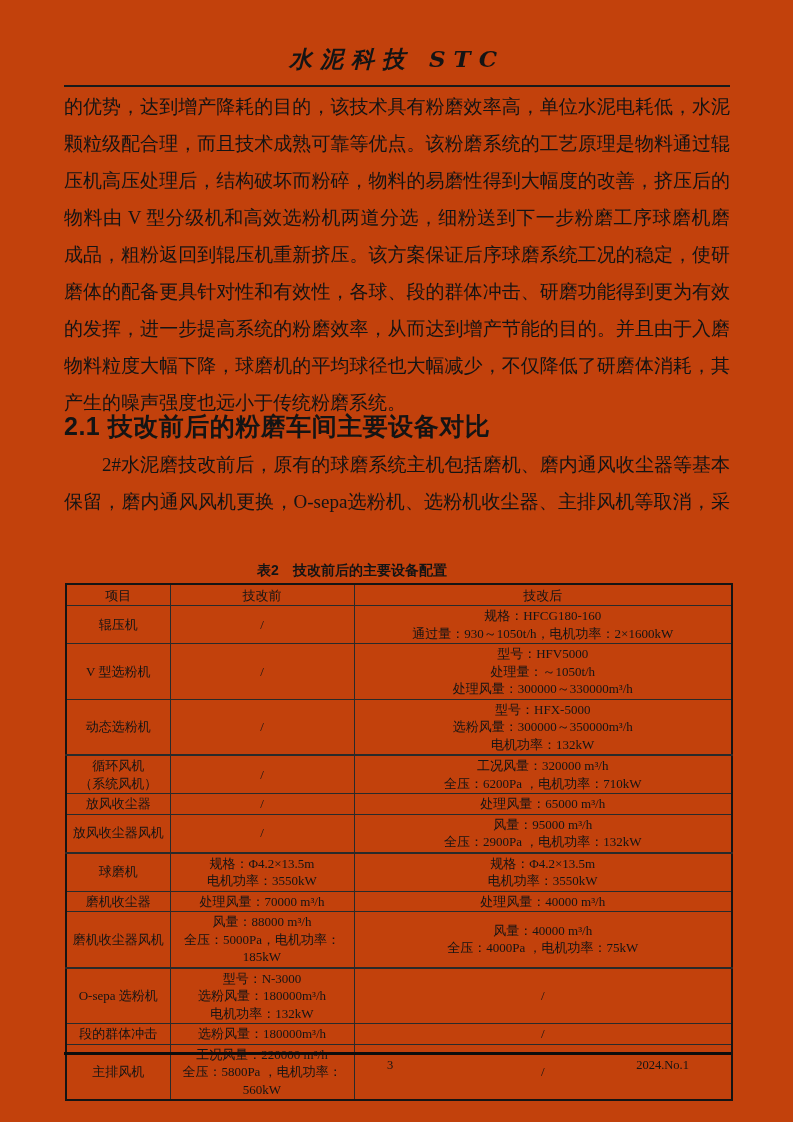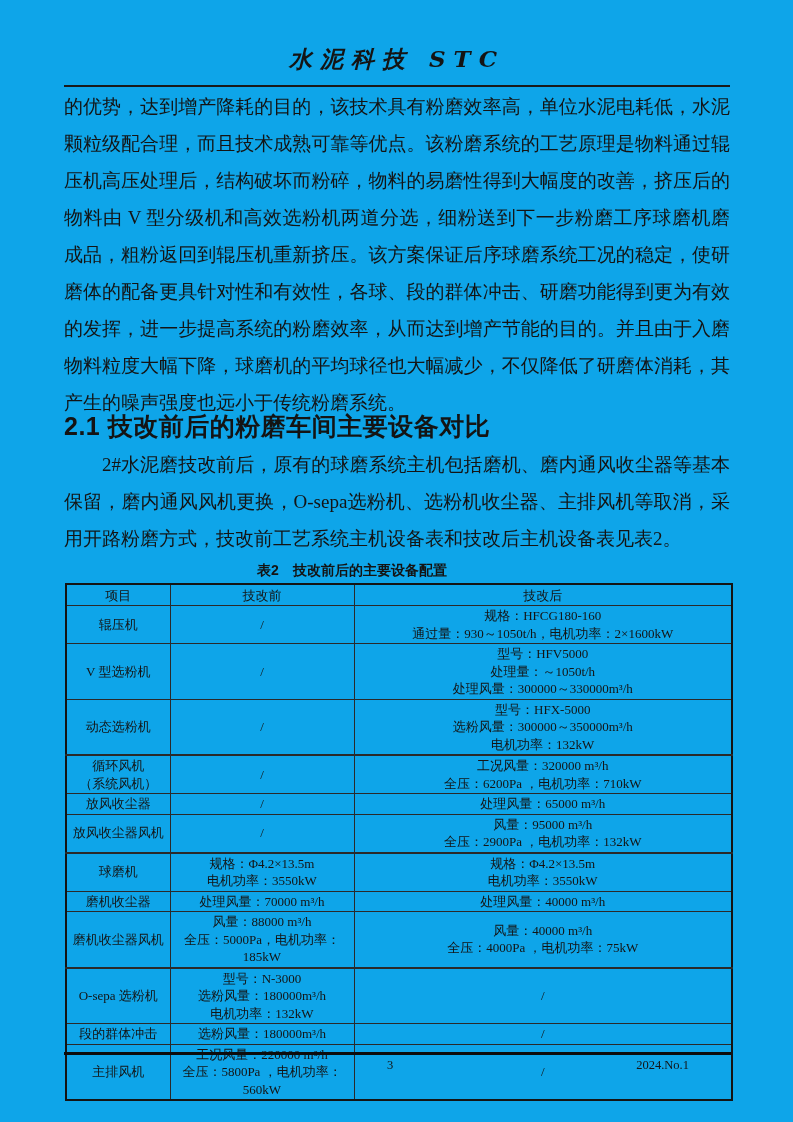--- a/index.html
+++ b/index.html
@@ -1,18 +1,18 @@
 <!DOCTYPE html>
 <html><head>
 <meta charset="utf-8">
 <style>
   html,body { margin:0; padding:0; background:#e8e8e8; }
   .page {
     position:relative; width:793px; height:1122px; margin:0 auto;
-    background:#0ea5e9; overflow:hidden;
+    background:#c2410c; overflow:hidden;
     font-family:"Liberation Serif","DejaVu Serif",serif; color:#141414;
   }
   .journal-title {
     position:absolute; top:44px; left:64px; width:666px;
     text-align:center; font-family:"DejaVu Serif","Liberation Serif",serif;
     font-style:italic; font-weight:bold; font-size:23px; letter-spacing:8px;
     white-space:nowrap;
   }
   .rule-top { position:absolute; top:85px; left:64px; width:666px; border-top:2px solid #1a1a1a; }
 
@@ -70,21 +70,20 @@
       <div class="pline jl">的发挥，进一步提高系统的粉磨效率，从而达到增产节能的目的。并且由于入磨</div>
       <div class="pline jl">物料粒度大幅下降，球磨机的平均球径也大幅减少，不仅降低了研磨体消耗，其</div>
       <div class="pline">产生的噪声强度也远小于传统粉磨系统。</div>
     </div>
 
   <div class="section-heading">2.1 技改前后的粉磨车间主要设备对比</div>
 
   <div class="para para2">
       <div class="pline jl indent">2#水泥磨技改前后，原有的球磨系统主机包括磨机、磨内通风收尘器等基本</div>
       <div class="pline jl">保留，磨内通风风机更换，O-sepa选粉机、选粉机收尘器、主排风机等取消，采</div>
-      <div class="pline">用开路粉磨方式，技改前工艺系统主机设备表和技改后主机设备表见表2。</div>
     </div>
 
   <div class="table-caption">表2　技改前后的主要设备配置</div>
 
   <div class="tablewrap">
     <table class="equip">
       <colgroup>
           <col style="width:104px">
           <col style="width:184px">
           <col>

